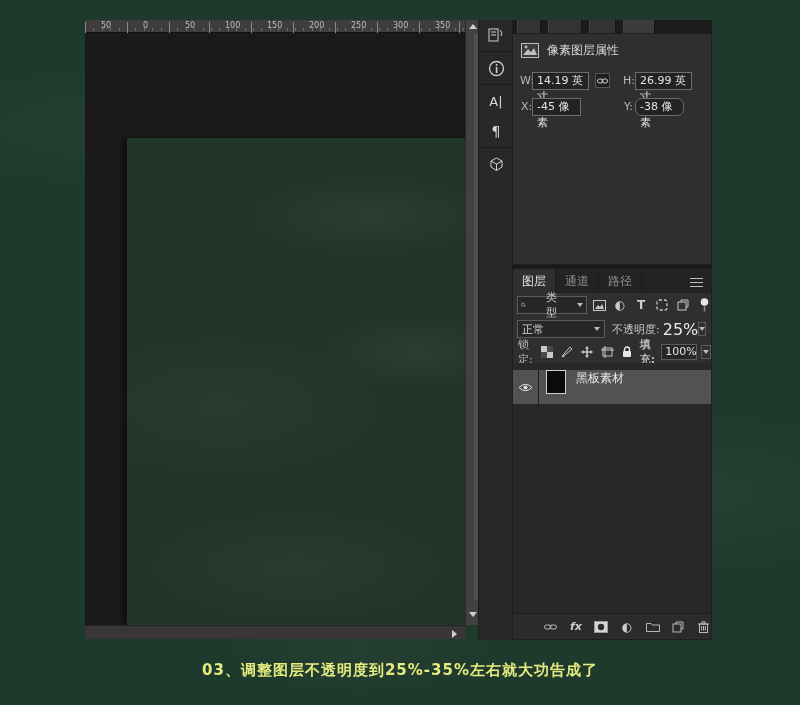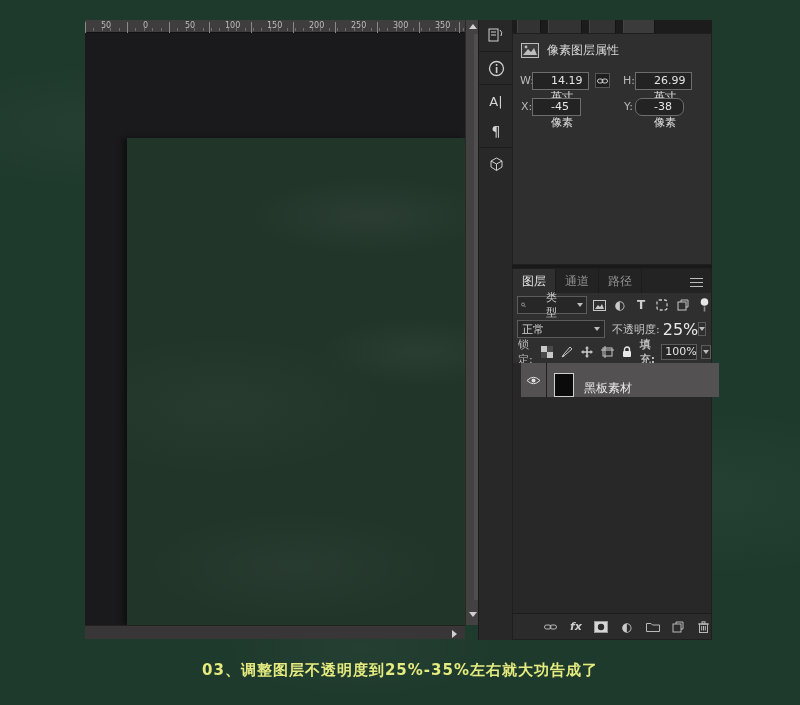--- a/index.html
+++ b/index.html
@@ -64,21 +64,21 @@
   .stub { height:13px; background:#333; border-left:1px solid #444; border-right:1px solid #141414; }
   .stub:nth-child(1){width:24px}.stub:nth-child(2){width:34px}.stub:nth-child(3){width:27px}.stub:nth-child(4){width:32px; background:#3b3b3b;}
 
   .props-panel { position:absolute; left:0; top:13px; width:100%; height:232px; background:#2f2f2f; border:1px solid #1f1f1f; }
   .props-header { position:absolute; left:8px; top:8px; display:flex; align-items:center; gap:8px; }
   .props-title { font-size:12px; color:#d8d8d8; }
   .field-row { position:absolute; left:0; width:100%; height:18px; font-size:11px; color:#b9b9b9; }
   .dim-row { top:38px; } .pos-row { top:64px; }
   .f-label { position:absolute; top:2px; }
   .f-input { position:absolute; top:0; height:18px; background:#232323; border:1px solid #6d6d6d; color:#e4e4e4;
-    font-size:11px; line-height:16px; padding-left:18px; }
+    font-size:11px; line-height:16px; padding-left:4px; }
   .lbl-w{left:7px}  .in-w{left:19px; width:57px;}
   .link-box { position:absolute; left:82px; top:1px; width:15px; height:15px; background:#1e1e1e; border:1px solid #555;
     display:flex; align-items:center; justify-content:center; }
   .lbl-h{left:110px} .in-h{left:122px; width:57px;}
   .lbl-x{left:8px}  .in-x{left:19px; width:49px;}
   .lbl-y{left:111px} .in-y{left:122px; width:49px;border-radius:7px;}
 
   .panel-gap { position:absolute; left:0; top:245px; width:100%; height:3px; background:#191919; }
 
   .layers-panel { position:absolute; left:0; top:248px; width:100%; height:372px; background:#2f2f2f; border:1px solid #1f1f1f; }
@@ -109,21 +109,21 @@
 
   .lock-row { position:absolute; left:0; top:73px; width:100%; height:20px; font-size:11px; color:#bdbdbd; display:flex; align-items:center; }
   .lock-row .lock-label { margin-left:5px; }
   .lock-icons { display:flex; gap:8px; align-items:center; margin-left:6px; color:#c9c9c9; }
   .fill-label { margin-left:8px;font-weight:bold; }
   .fill-box { margin-left:4px; width:36px; height:16px; background:#272727; border:1px solid #5c5c5c;
     color:#e2e2e2; font-size:11px; line-height:14px; padding-left:3px; }
   .fill-caretbox { margin-left:4px; width:14px; height:14px; border:1px solid #5c5c5c; display:flex; align-items:center; justify-content:center; }
 
   .layer-list { position:absolute; left:0; top:94px; width:100%; height:252px; background:#282828; }
-  .layer-row { position:absolute; left:8px; width:100%; height:34px; display:flex; align-items:flex-end; }
+  .layer-row { position:absolute; left:0; width:100%; height:34px; display:flex; align-items:flex-start;margin-top:7px; }
   .layer-row.selected { background:#535152; }
   .row-bg { top:34px; height:32px; }
   .eye-cell { width:26px; height:100%; display:flex; align-items:center; justify-content:center; border-right:1px solid #1f1f1f; }
   .thumb { width:20px; height:24px; margin-left:7px; }
   .thumb-black { background:#0b0b0c; border:1px solid #cfcfcf; }
   .thumb-green { background:#2c4537; border:1px solid #7a7a7a; }
   .layer-name { margin-left:10px; font-size:12px; color:#e9e9e9; }
   .row-lock { margin-left:auto; margin-right:14px; }
   .red-layer-box { position:absolute; left:-1px; top:-3px; width:198px; height:39px; border:3px solid var(--annot-red); pointer-events:none; }
 

